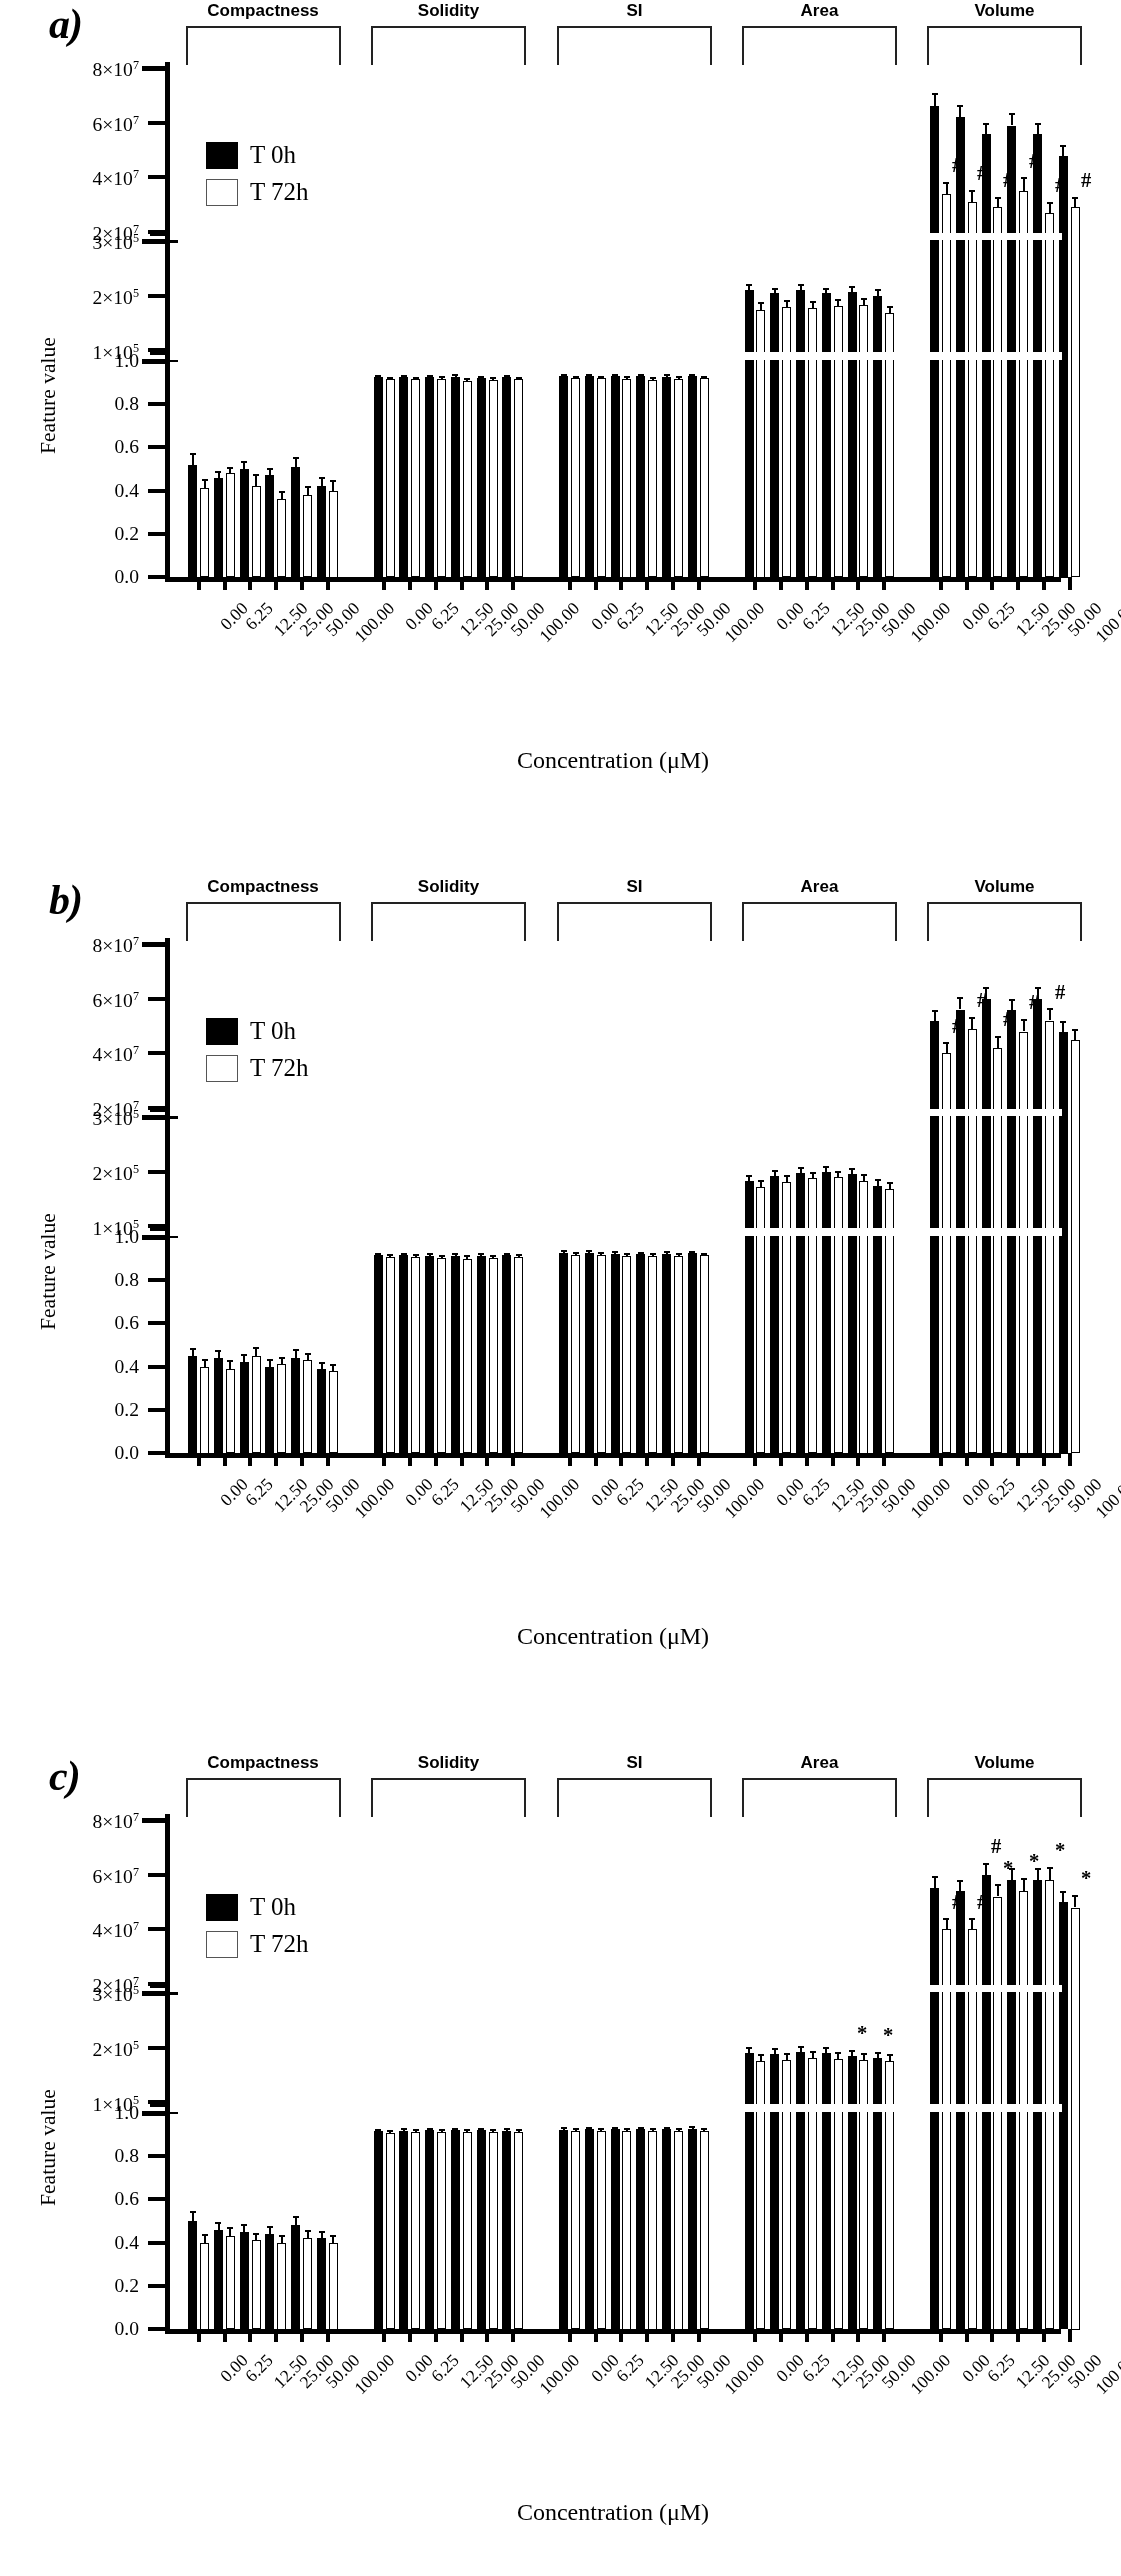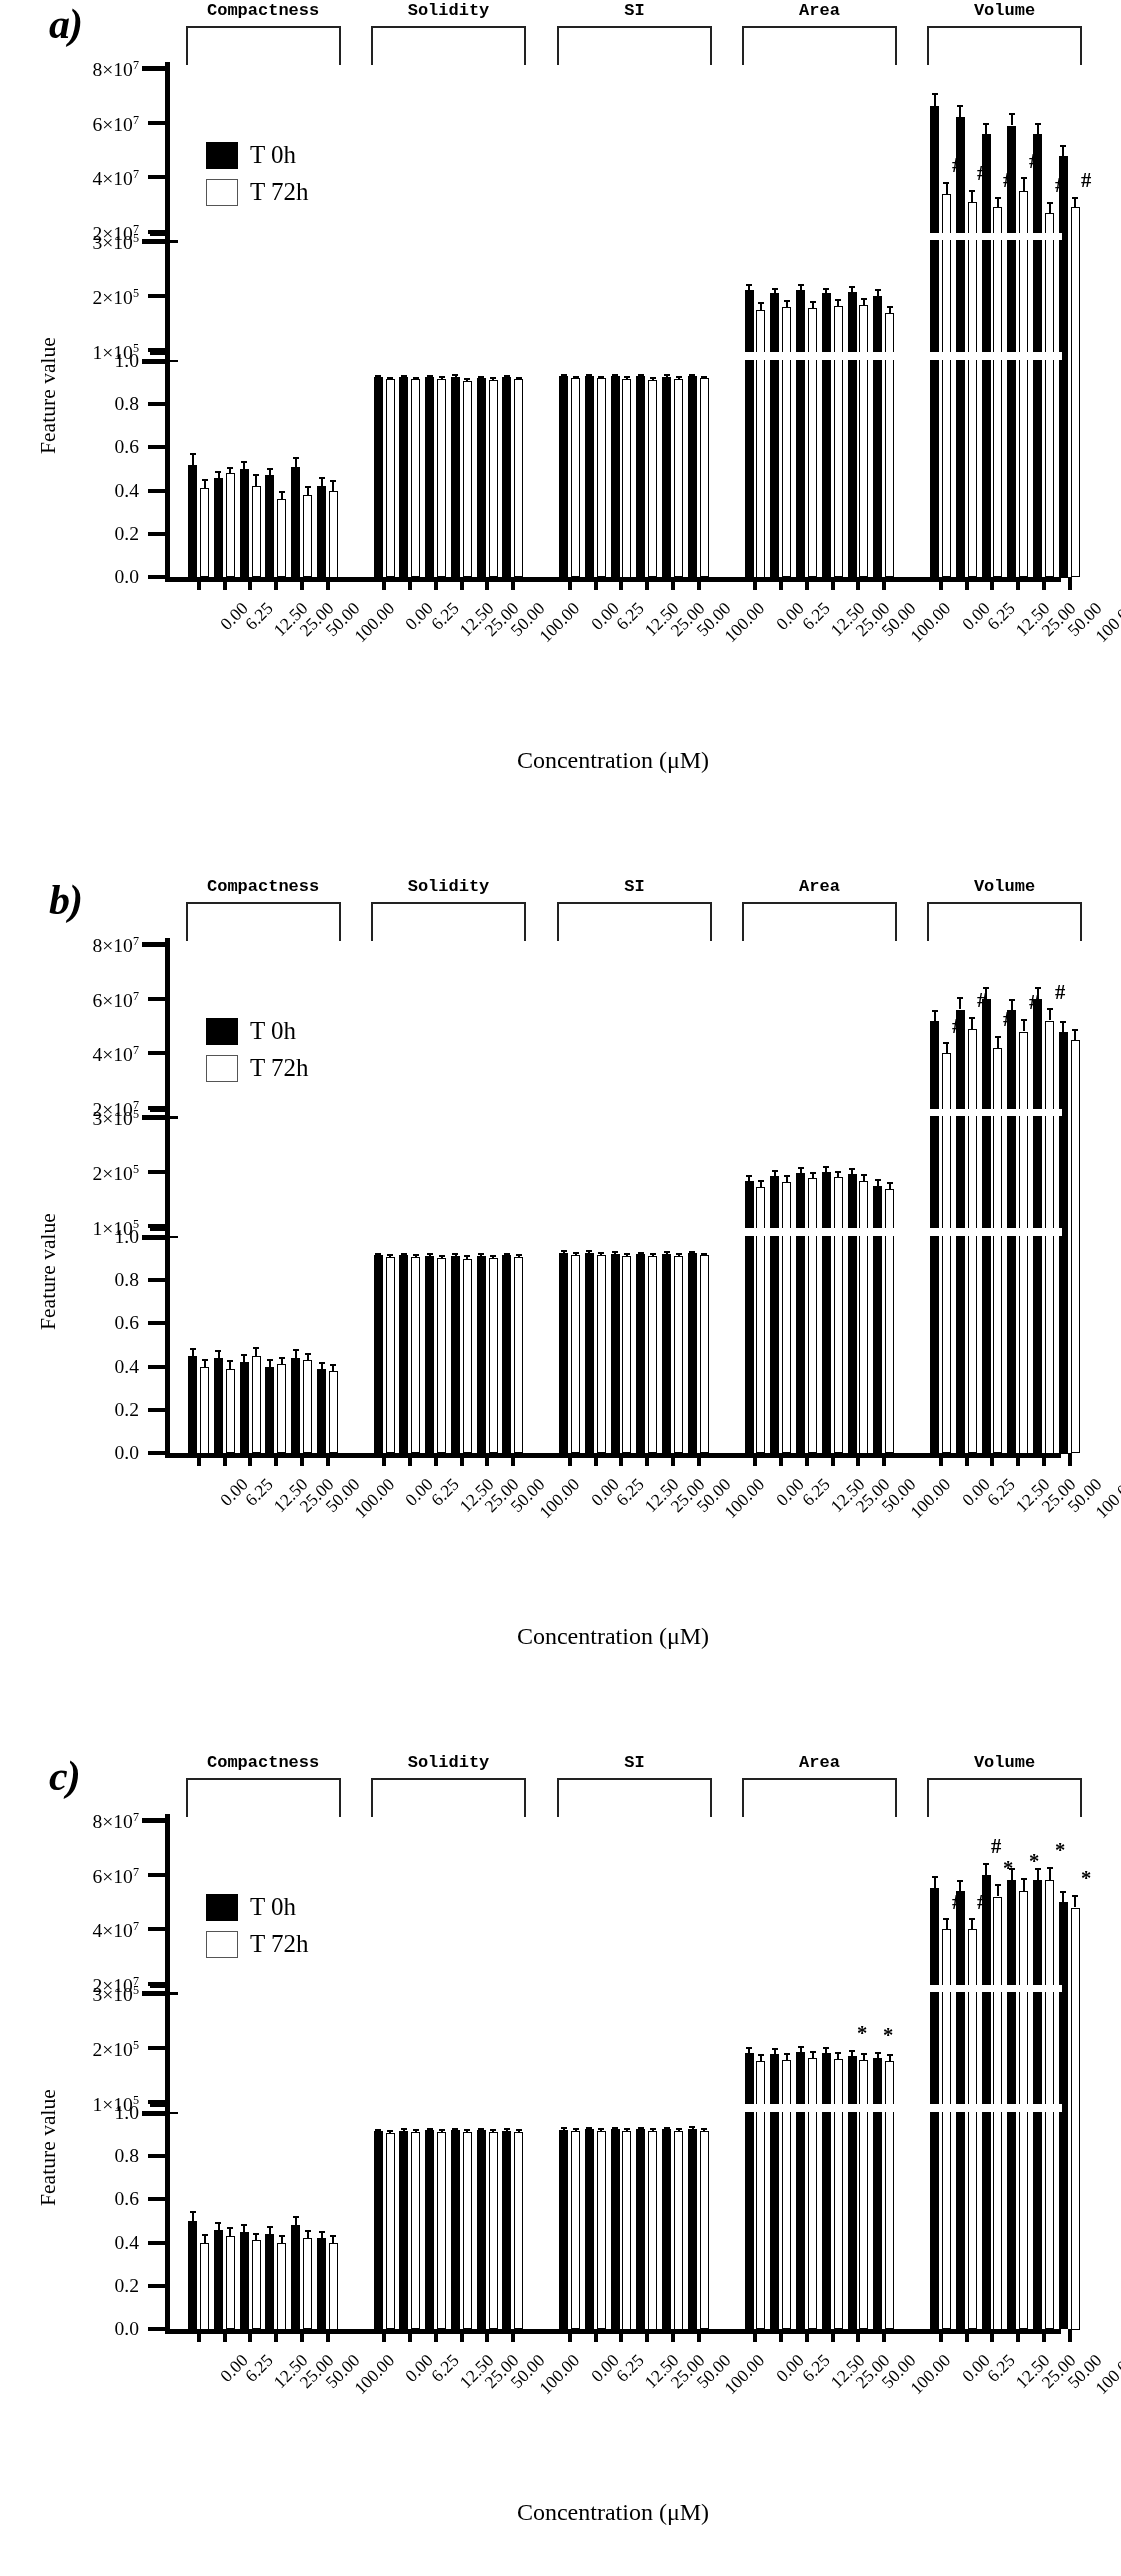--- a/index.html
+++ b/index.html
@@ -34,21 +34,21 @@
      font-family:"Liberation Serif",serif;}
 
   .xaxis-title{position:absolute; font-size:24px; text-align:center; width:100%;
      font-family:"Liberation Serif",serif;}
 
   
   .gbracket{position:absolute; box-sizing:border-box;
      border-top:2.1px solid #222; border-left:2.1px solid #222; border-right:2.1px solid #222;
      height:39px;}
   .glabel{position:absolute; width:100%; text-align:center; font-weight:bold;
-     font-size:17px; white-space:nowrap; font-family:Liberation Mono, monospace;}
+     font-size:17px; white-space:nowrap; font-family:Liberation Sans, sans-serif;}
   .bar{position:absolute; bottom:0; box-sizing:border-box;}
   .bar.dark{background:#000; border:1px solid #000;}
   .bar.light{background:#fff; border:1px solid #000;}
   .err{position:absolute; width:1.5px; background:#000;}
   .errcap{position:absolute; height:1.5px; width:5.7px; background:#000;}
 
   .xtick{position:absolute; top:515px; width:3.6px; height:13.4px; background:#000;}
   .xtlabel{position:absolute; top:536px; font-size:17.5px; white-space:nowrap;
      transform-origin:right top; transform:rotate(-45deg);
      font-family:"Liberation Serif",serif;}

